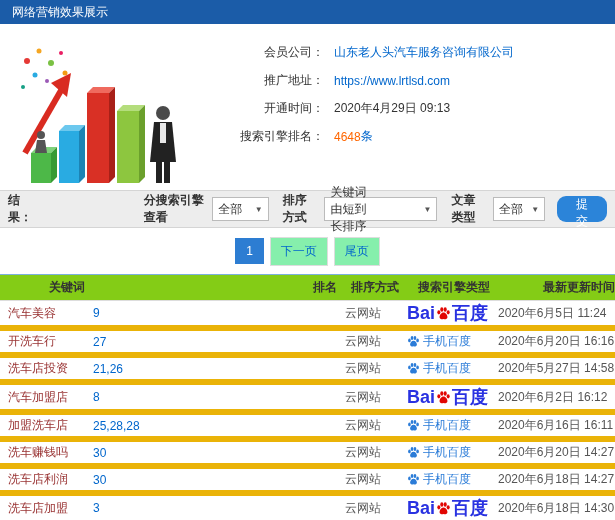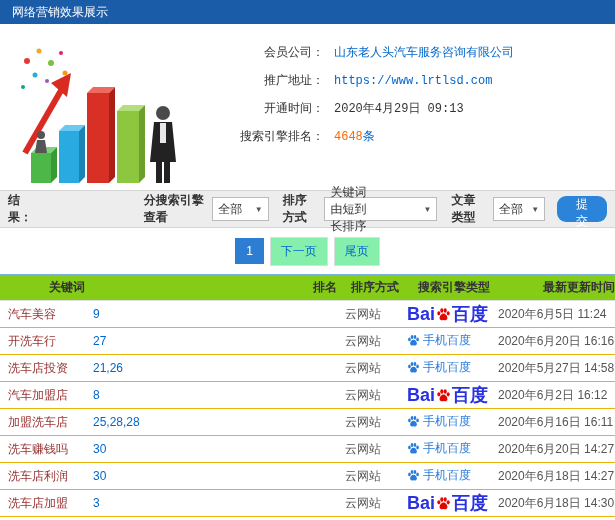--- a/index.html
+++ b/index.html
@@ -21,21 +21,21 @@
     font-size: 12px;
   }
 
   
   .info-panel {
     display: flex;
     height: 166px;
     padding: 8px 0 4px 4px;
   }
   .illustration { width: 185px; display: flex; align-items: center; justify-content: center; }
-  .info-fields { padding-top: 8px; font-family: Liberation Mono, monospace; }
+  .info-fields { padding-top: 8px; }
   .info-row { display: flex; align-items: center; height: 25px; margin-bottom: 3px; }
   .info-label { width: 135px; text-align: right; color: #333; }
   .info-value { margin-left: 10px; }
   .link-blue { color: #0066cc; text-decoration: none; cursor: pointer; }
   .plain-val { color: #333; }
   .orange-val { color: #ff6600; }
 
   
   .filter-band {
     height: 38px;
@@ -110,21 +110,21 @@
     text-align: right;
     font-weight: bold;
     color: #333;
     height: 26px;
     padding-left: 8px;
     border-bottom: 1px solid #ddd;
   }
   table.results td {
     height: 27px;
     padding-left: 8px;
-    border-bottom: 1px solid #eab308;
+    border-bottom: 6px solid #eab308;
     overflow: hidden;
     white-space: nowrap;
   }
   .col-kw { width: 85px; }
   .col-rank { width: 252px; }
   .col-rtype { width: 62px; }
   .col-eng { width: 91px; }
   .col-upd { width: 125px; }
   .kw { color: #993333; }
   .rank-link { color: #0066cc; cursor: pointer; }

